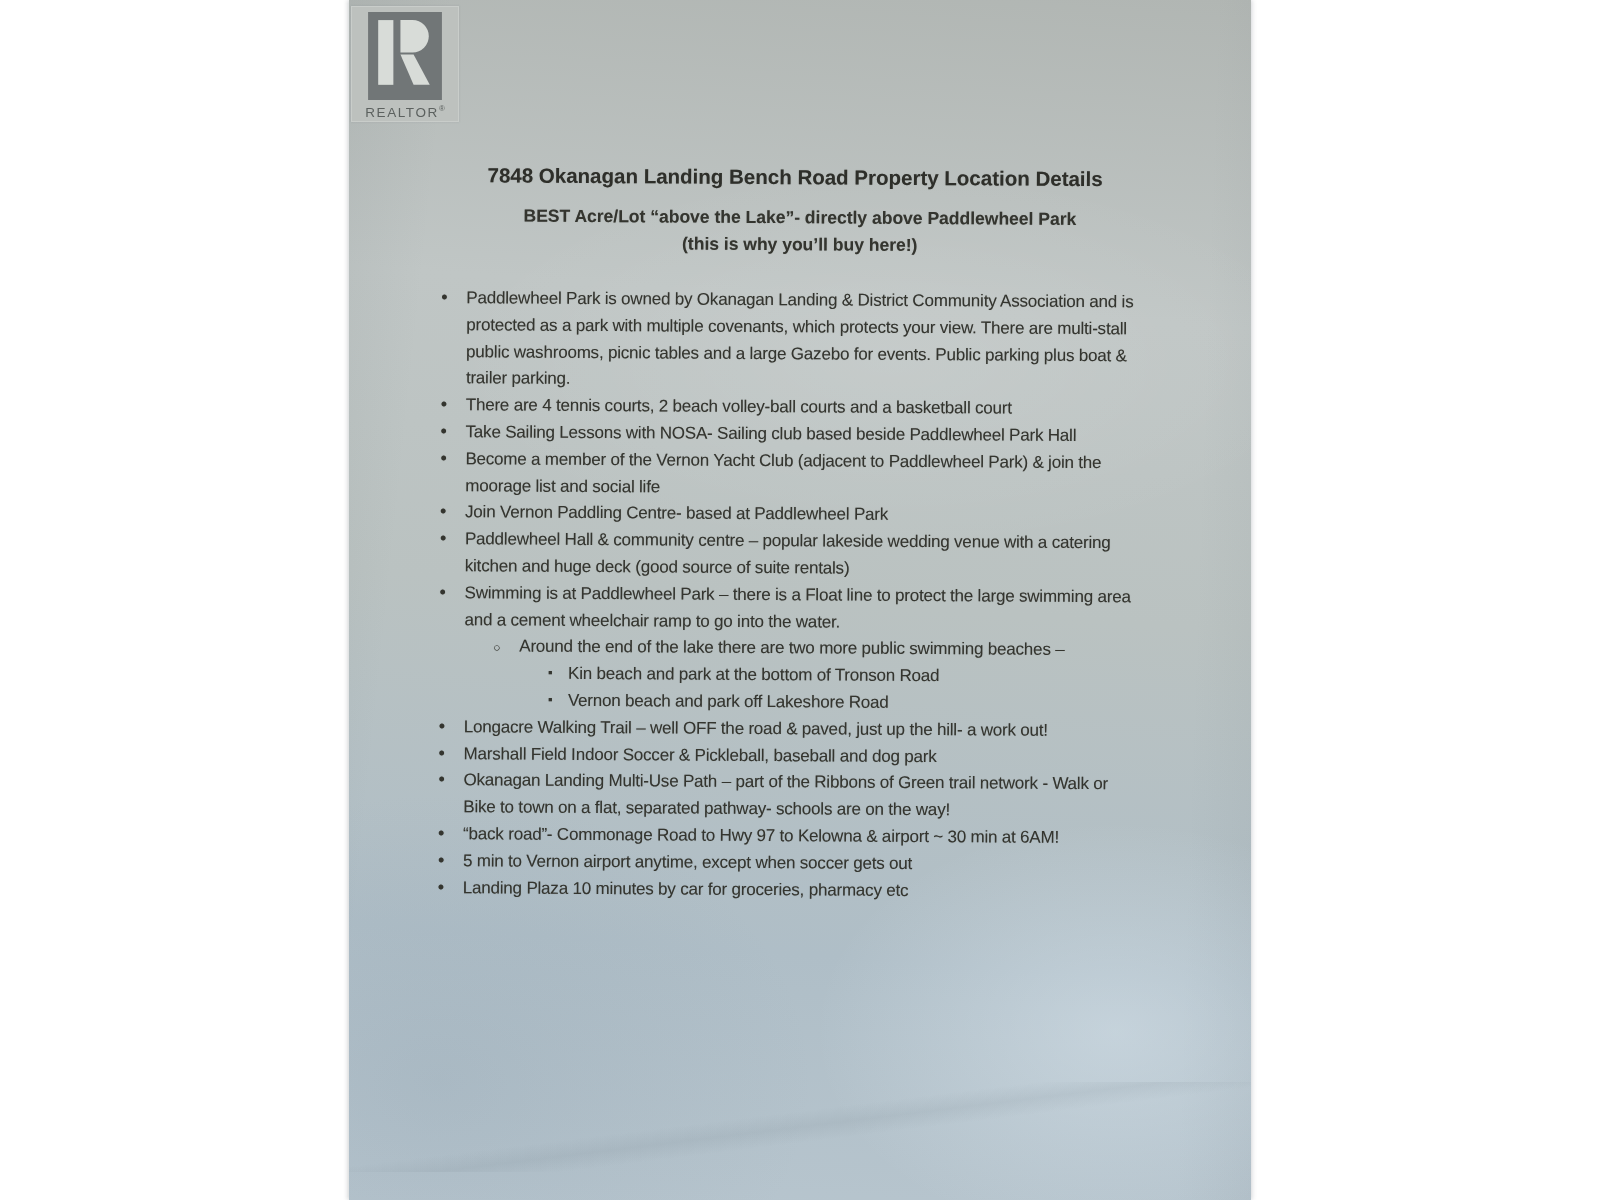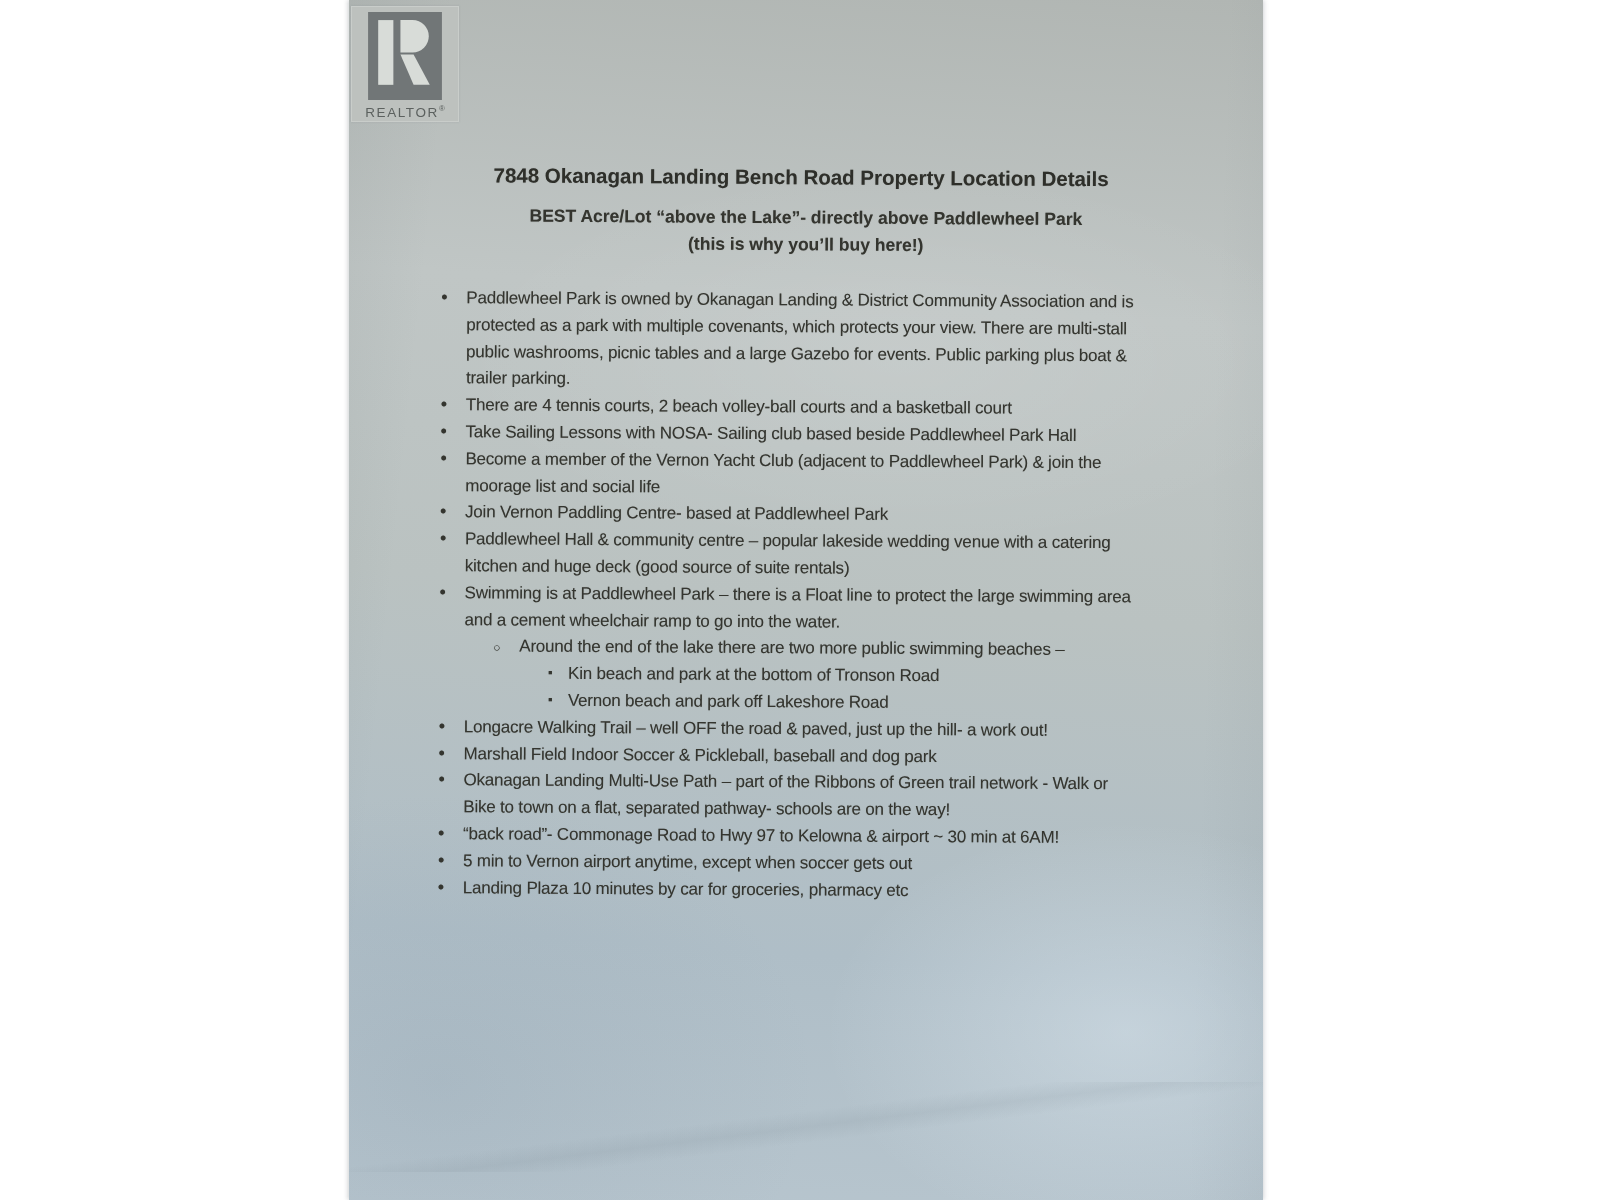--- a/index.html
+++ b/index.html
@@ -17,21 +17,20 @@
     left: 349px; top: 0;
     width: 902px; height: 1200px;
     background:
       linear-gradient(184deg,
         #b1b6b3 0%,
         #c0c6c5 26%,
         #bac2c1 50%,
         #afbec7 78%,
         #b7c5ce 100%);
     box-shadow: -2px 0 4px rgba(98,108,114,.22), 2px 0 4px rgba(98,108,114,.18);
-    padding-left: 12px;
   }
   .paper::before {
     content: "";
     position: absolute; inset: 0;
     pointer-events: none;
     background:
       radial-gradient(ellipse 430px 300px at 85% 86%, rgba(228,239,247,.40), transparent 70%),
       radial-gradient(ellipse 520px 400px at 10% 90%, rgba(118,139,156,.16), transparent 72%),
       radial-gradient(ellipse 600px 260px at 60% 30%, rgba(255,255,255,.10), transparent 75%),
       linear-gradient(96deg, rgba(110,120,122,.10) 0%, transparent 10%),

